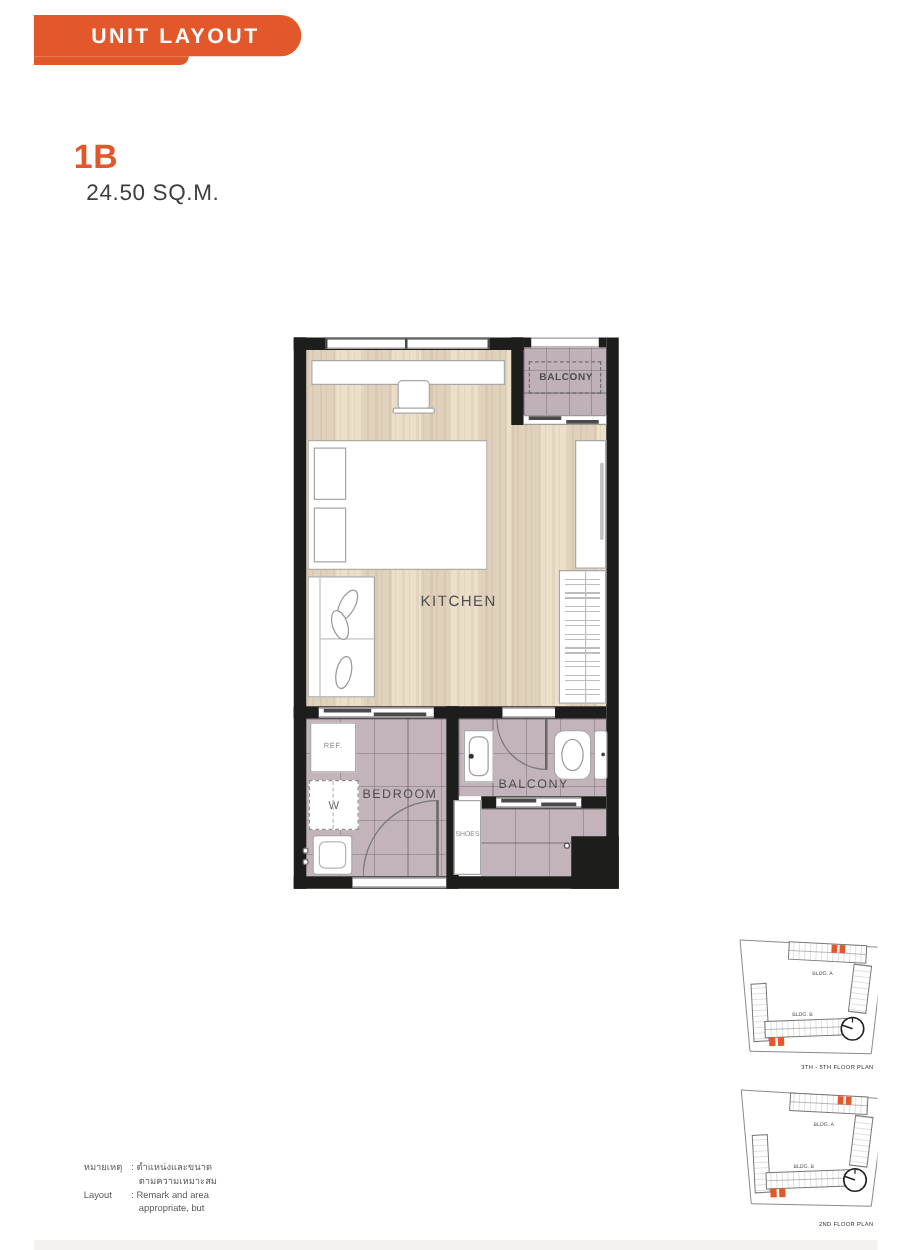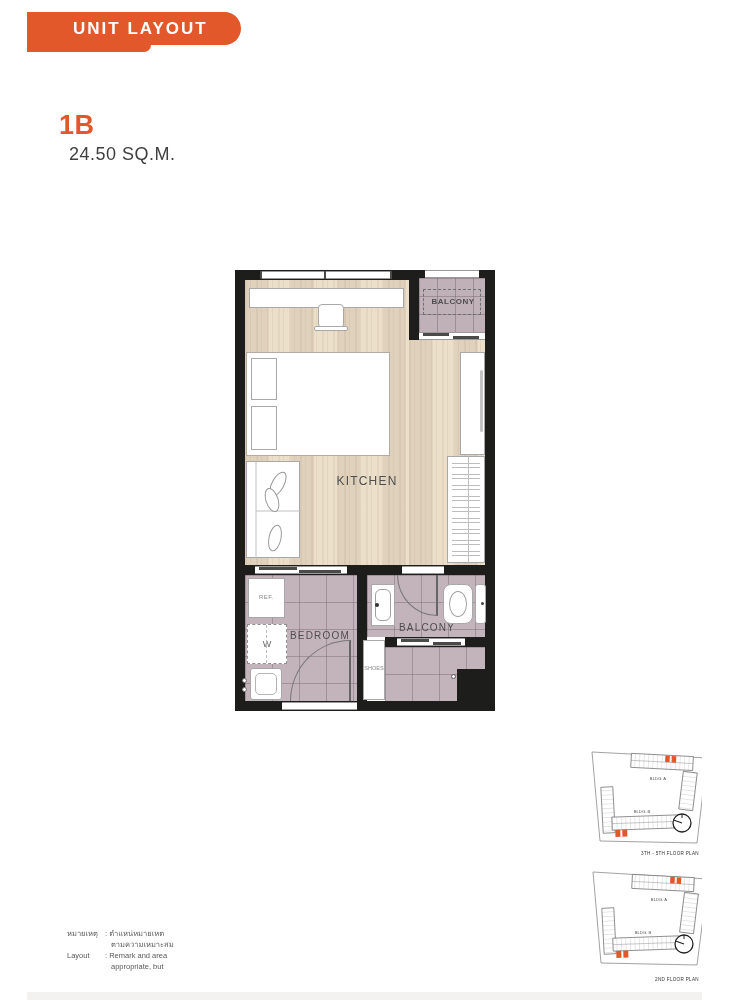--- a/index.html
+++ b/index.html
@@ -238,21 +238,21 @@
       <circle cx="99" cy="82" r="9" fill="#fff" stroke="#222" stroke-width="1.3"></circle>
       <line x1="99" y1="82" x2="90.5" y2="79" stroke="#222" stroke-width="1.2"></line>
       <line x1="99" y1="73" x2="99" y2="77" stroke="#222" stroke-width="1"></line>
     </g>
     <text x="92" y="119" font-size="4.6" fill="#333" text-anchor="middle" letter-spacing="0.3">2ND FLOOR PLAN</text>
   </svg>
 
   <div class="a remark">
     <div class="row">
       <span class="c1">หมายเหตุ</span>
-      <span class="c2">: ตำแหน่หมายเหต</span>
+      <span class="c2">: ตำแหน่งและขนาด</span>
     </div>
     <div class="row">
       <span class="c1"></span>
       <span class="c2 ind">ตามความเหมาะสม</span>
     </div>
     <div class="row">
       <span class="c1">Layout</span>
       <span class="c2">: Remark and area</span>
     </div>
     <div class="row">

